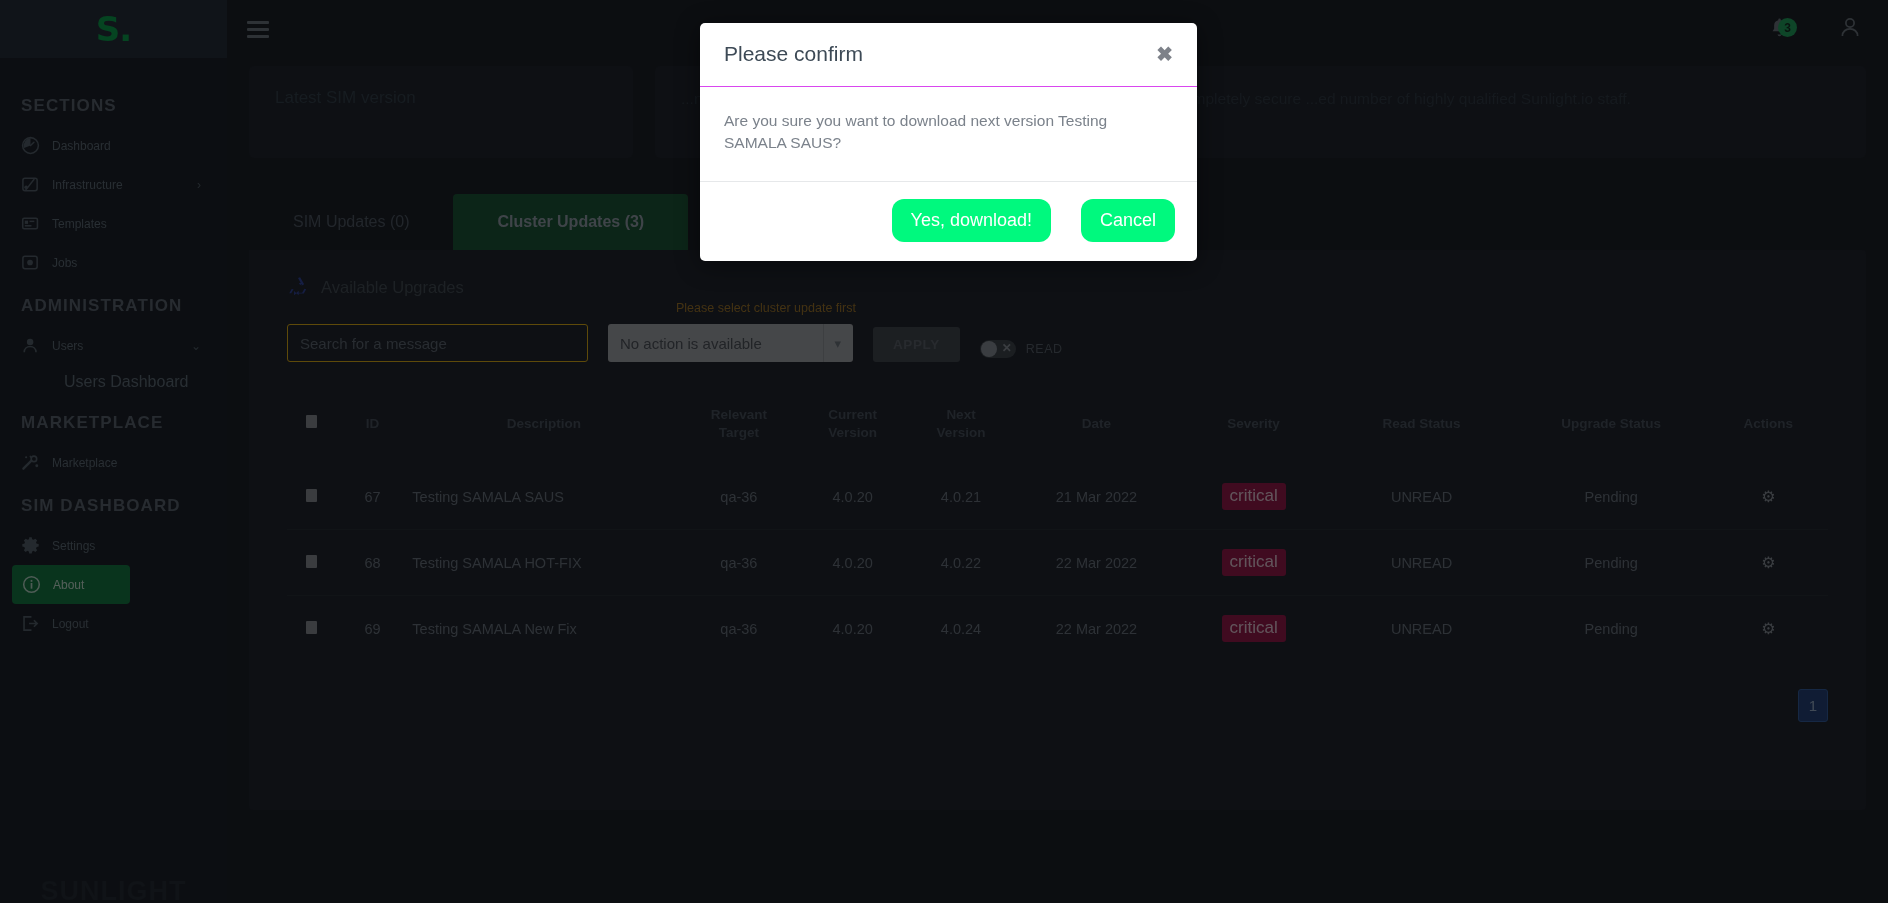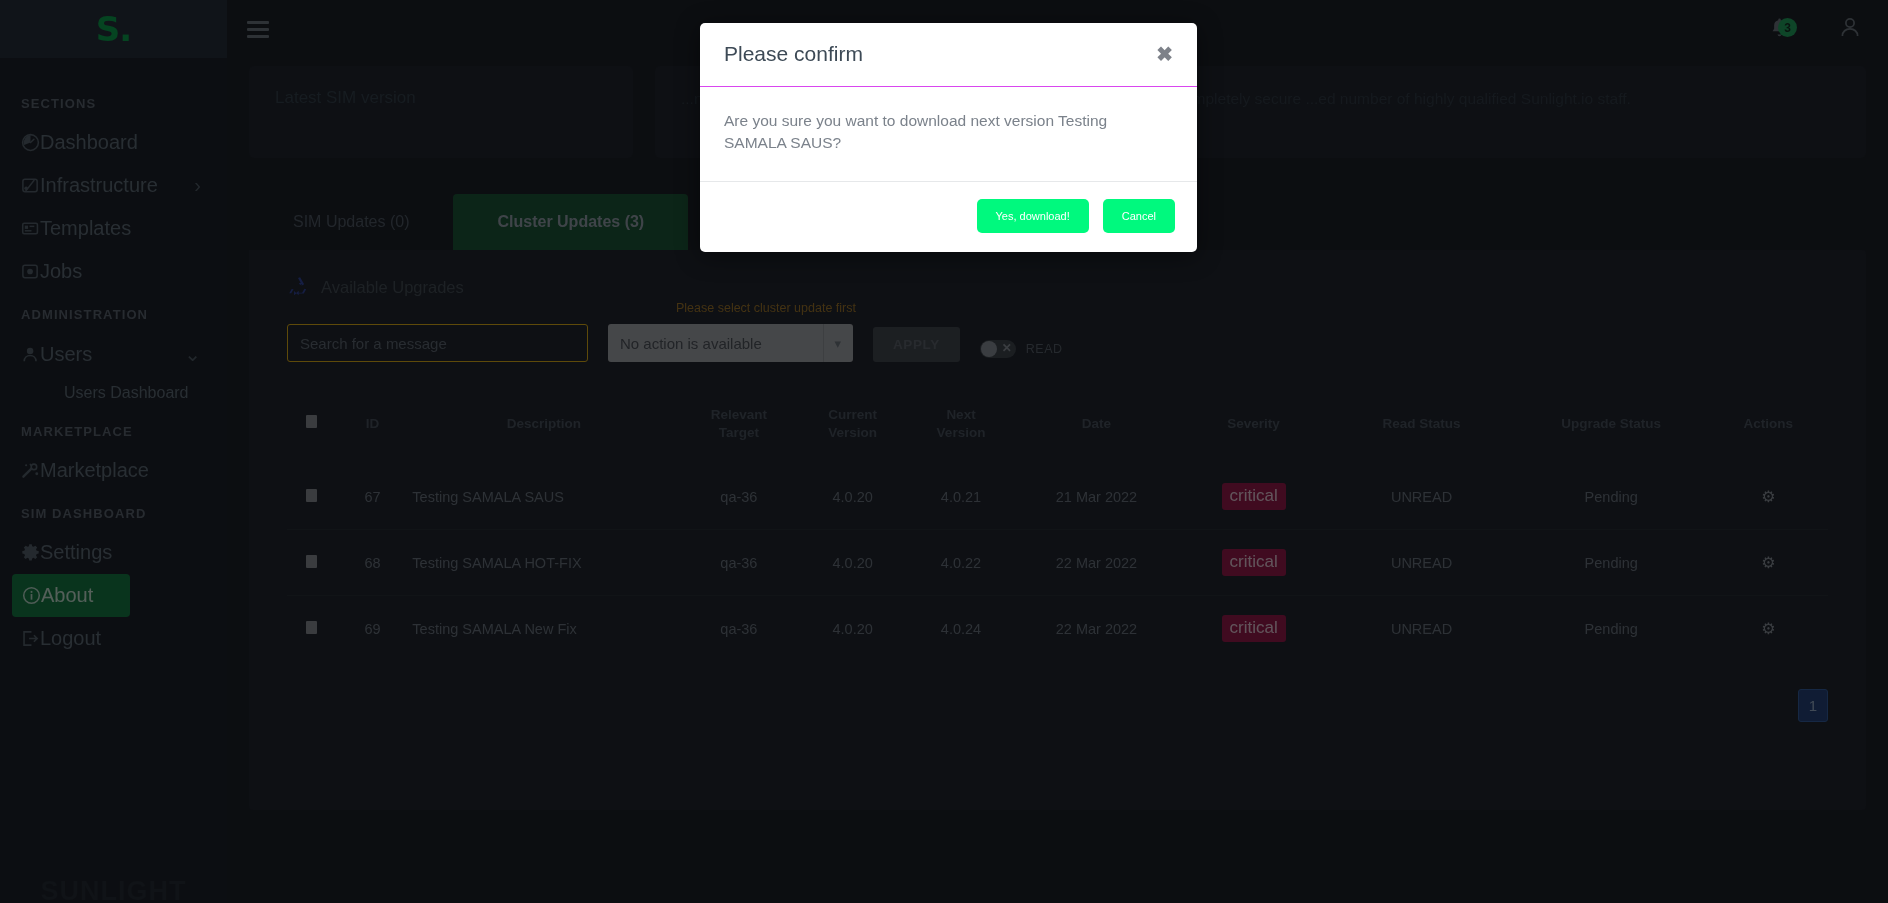--- a/index.html
+++ b/index.html
@@ -19,27 +19,27 @@
   .logo-box {
     height: 58px; background: #1e2730; display: flex;
     align-items: center; justify-content: center;
   }
   .logo-mark {
     font-size: 34px; font-weight: 700; color: #00a344;
     letter-spacing: -1px; line-height: 1; font-family: "DejaVu Sans", sans-serif;
   }
   .nav { padding-top: 24px; }
   .nav-section-title {
-    font-size: 13px; letter-spacing: 1.1px; color: #59616c;
+    font-size: 17px; letter-spacing: 1.1px; color: #59616c;
     padding: 14px 0 10px 21px; font-weight: 600;
   }
   .nav-item {
-    display: flex; align-items: center; 
+    display: flex; align-items: center; gap: 12px;
     padding: 10px 0 10px 21px; color: #5d6974;
-    font-size: 20px; cursor: pointer; position: relative;
+    font-size: 12px; cursor: pointer; position: relative;
   }
   .nav-item .ico { width: 19px; height: 19px; flex: 0 0 19px; display: block; opacity: .85; }
   .nav-item .chev { margin-left: auto; margin-right: 26px; opacity: .8; }
   .nav-sub {
     padding: 8px 0 8px 64px; color: #5d6974; font-size: 16px; cursor: pointer;
   }
   .nav-item.active-green {
     background: #0b7a3b; color: #cfe9d8; width: 118px;
     border-radius: 4px; margin-left: 12px; padding-left: 10px;
   }
@@ -175,23 +175,24 @@
     cursor: pointer; line-height: 1; font-weight: 700;
   }
   .modal-body {
     padding: 23px 24px 26px; color: #7b828b; font-size: 15.5px;
     line-height: 1.45; border-bottom: 1px solid #e6e8ea;
   }
   .modal-foot {
     display: flex; justify-content: flex-end; gap: 14px; padding: 17px 22px 19px;
   }
   .btn-green {
-    background: #00f97e; color: #fff; border: none; border-radius: 5px;
-    padding: 11px 19px; font-size: 11px; cursor: pointer;
+    background: #00f97e; color: #fff; border: none; border-radius: 12px;
+    padding: 11px 19px; font-size: 18px; cursor: pointer;
     font-family: "Liberation Sans", sans-serif;
+    margin-left: 16px;
   }
 </style>
 </head>
 <body>
 
 <div class="app">
 
   <aside class="sidebar">
     <div class="logo-box">
       <span class="logo-mark">S.</span>

